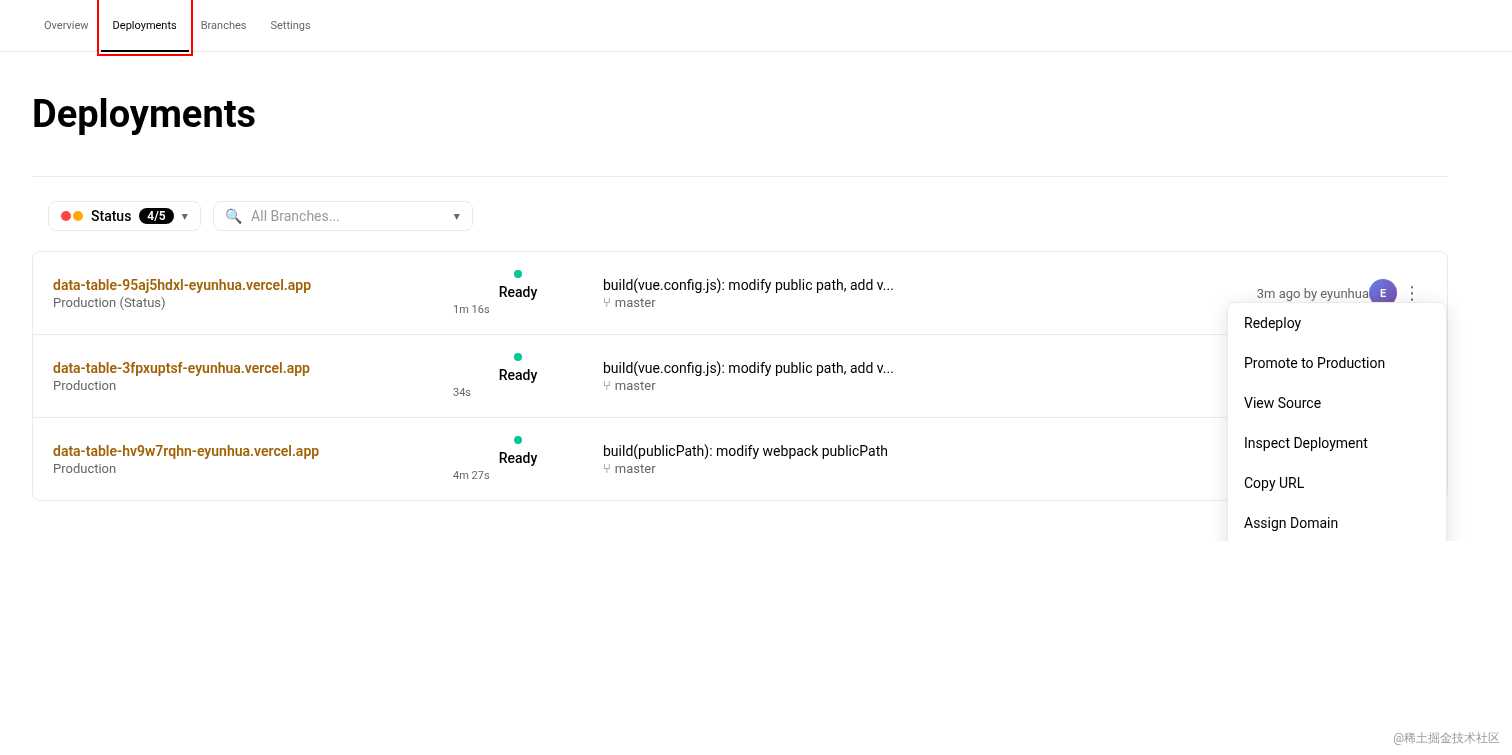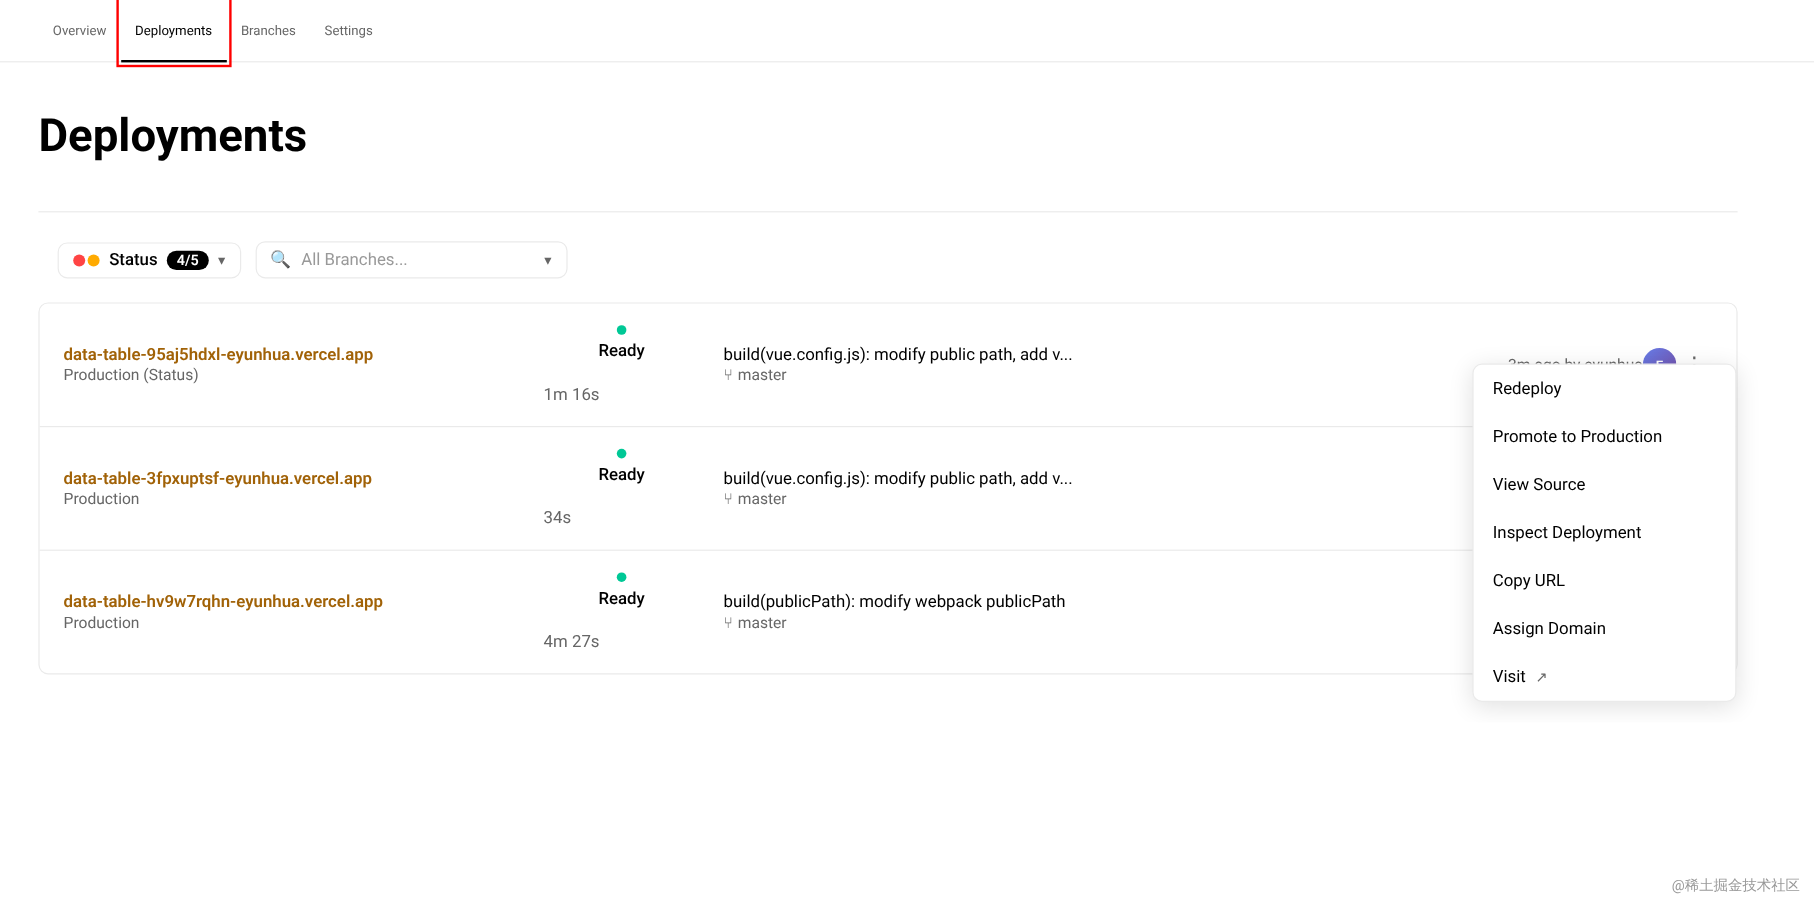--- a/index.html
+++ b/index.html
@@ -172,23 +172,23 @@
       flex-direction: column;
     }
     .green-dot {
       width: 8px;
       height: 8px;
       border-radius: 50%;
       background: #00c896;
       flex-shrink: 0;
     }
     .status-time {
-      font-size: 14px;
-      color: #666;
-      margin-top: 20px;
+      font-size: 11px;
+      color: #666;
+      margin-top: 3px;
     }
 
     .deploy-commit {
       flex: 1;
       min-width: 0;
     }
     .commit-message {
       font-size: 14px;
       color: #000;
       white-space: nowrap;

